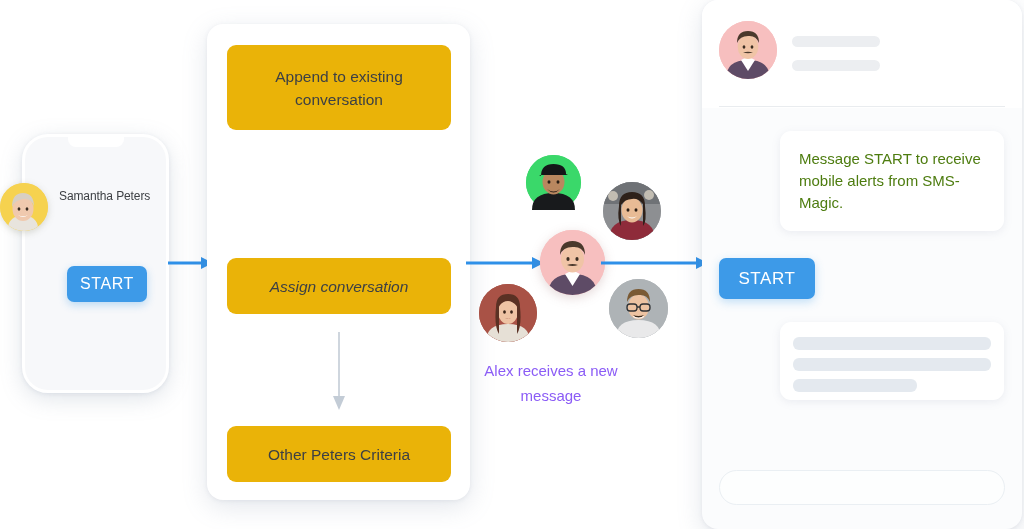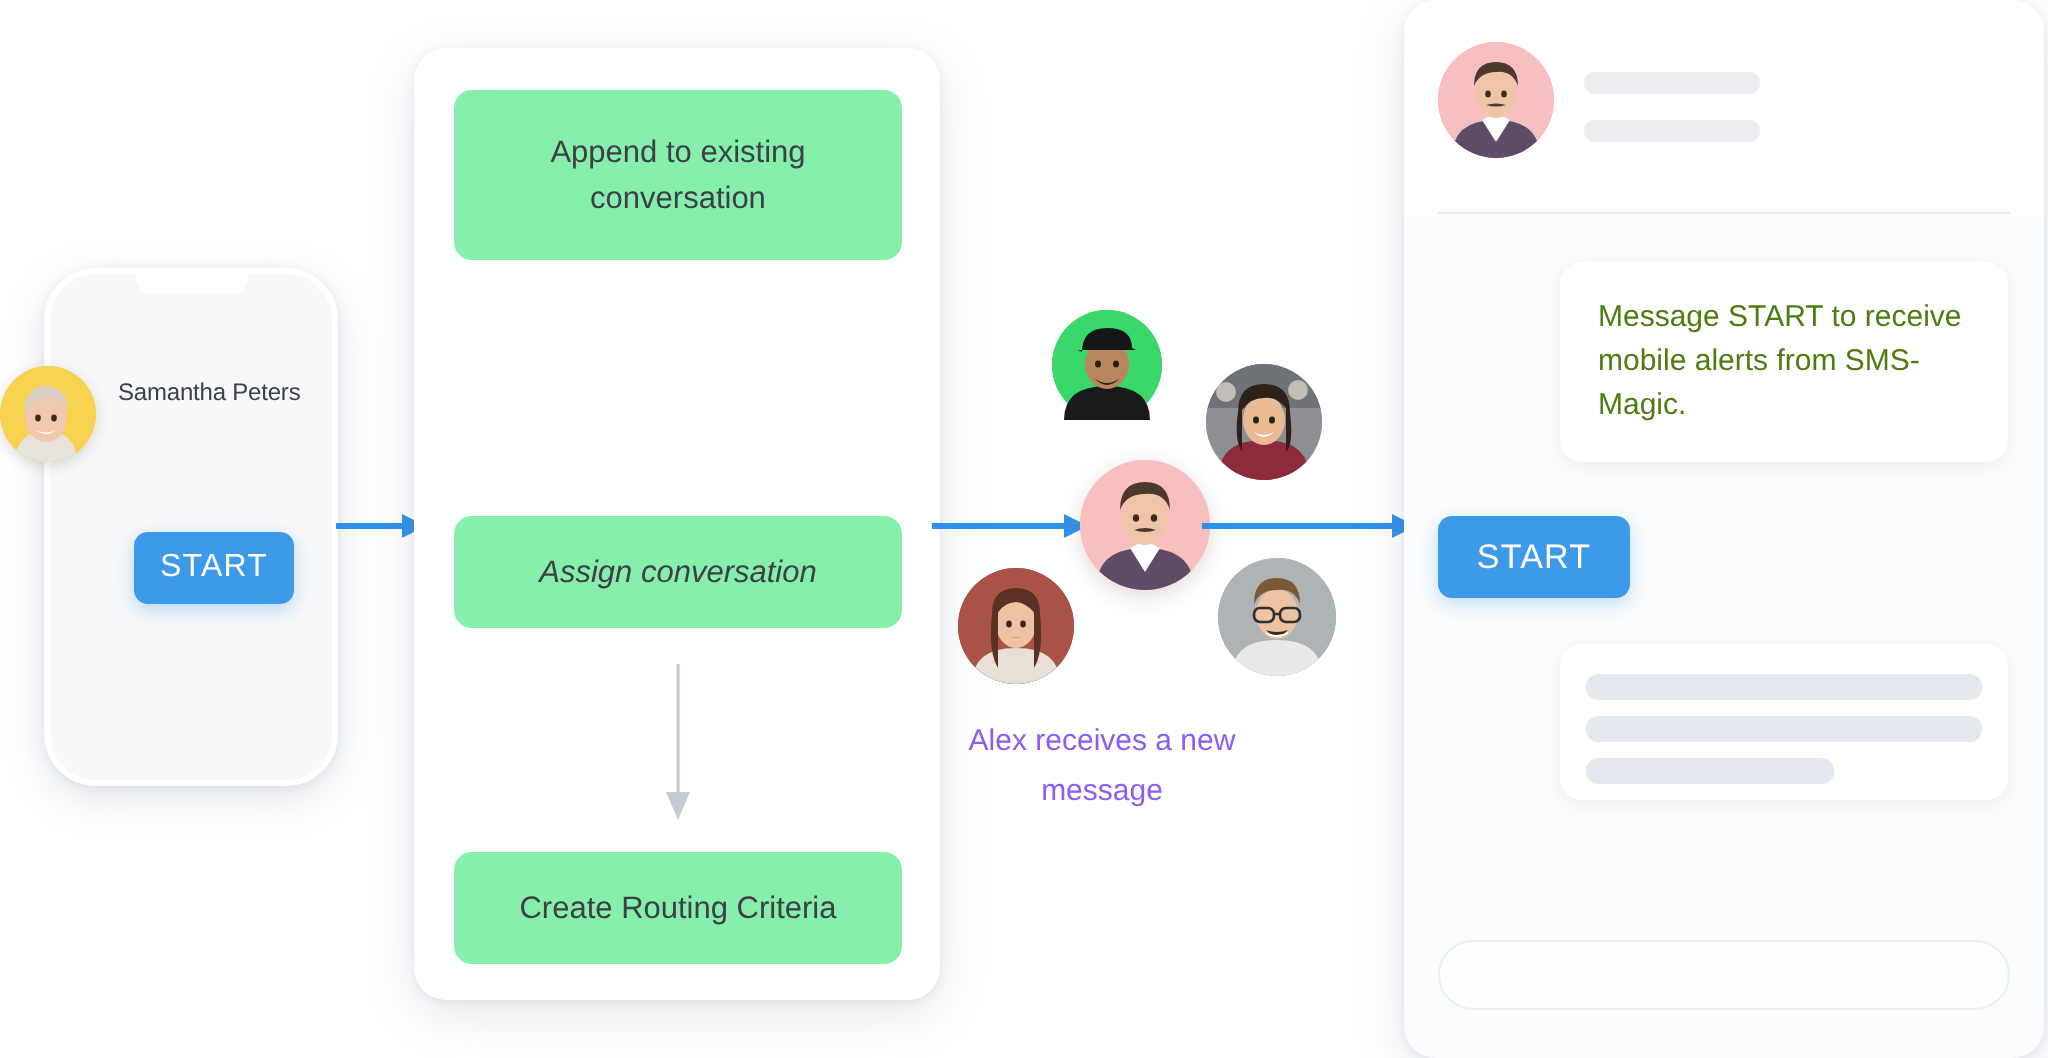--- a/index.html
+++ b/index.html
@@ -95,21 +95,21 @@
     width: 263px;
     height: 476px;
     background: #ffffff;
     border-radius: 16px;
     box-shadow: 0 7px 26px rgba(120,135,160,0.20), 0 1px 4px rgba(120,135,160,0.12);
   }
   .routing-item {
     position: absolute;
     left: 20px;
     width: 224px;
-    background: #86efac;
+    background: #eab308;
     border-radius: 9px;
     color: #3d4044;
     font-size: 15.5px;
     line-height: 23px;
     text-align: center;
     display: flex;
     align-items: center;
     justify-content: center;
     box-sizing: border-box;
     padding: 0 12px;
@@ -299,21 +299,21 @@
     <div class="routing-item ri-0">Append to existing conversation</div>
     <div class="routing-item ri-2">Assign conversation</div>
 
     <div class="routing-arrow">
       <svg width="14" height="80" viewBox="0 0 14 80">
         <line x1="7" y1="0" x2="7" y2="66" stroke="#c3ccd6" stroke-width="1.6"></line>
         <polygon points="1,64 13,64 7,78" fill="#c3ccd6"></polygon>
       </svg>
     </div>
 
-    <div class="routing-item ri-3">Create Routing Criteria</div>
+    <div class="routing-item ri-3">Other Peters Criteria</div>
   </div>
 
   <div class="connector conn-2">
     <svg width="78" height="14" viewBox="0 0 78 14">
       <line x1="0" y1="7" x2="68" y2="7" stroke="#2e90e8" stroke-width="3"></line>
       <polygon points="66,1 78,7 66,13" fill="#2e90e8"></polygon>
     </svg>
   </div>
 
   <div class="cluster-avatar av-green">

